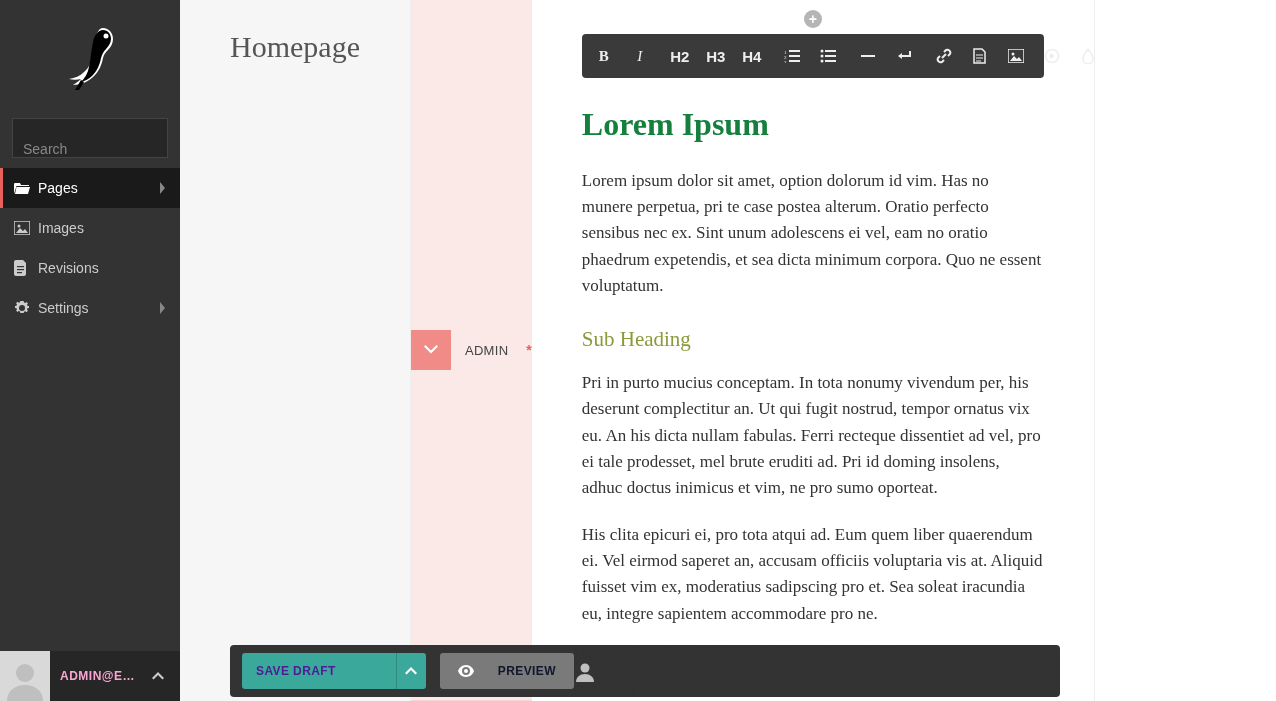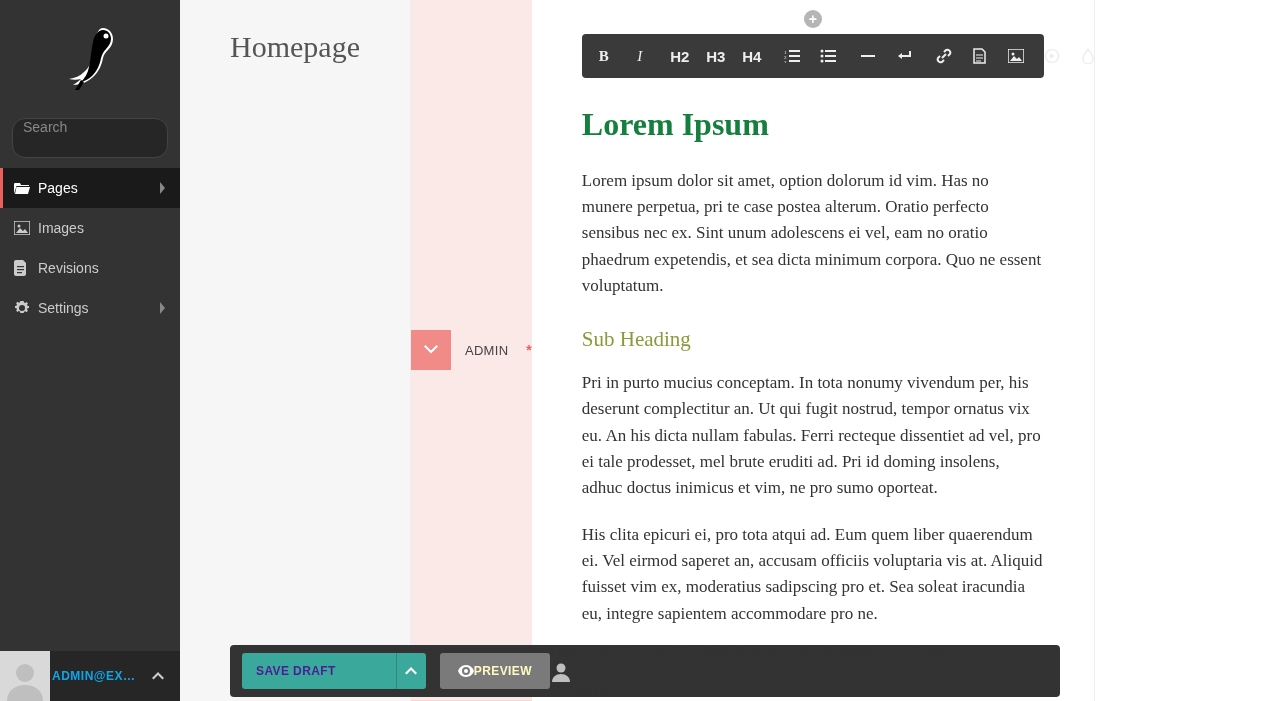--- a/index.html
+++ b/index.html
@@ -2,34 +2,34 @@
 <html><head>
 <meta charset="utf-8">
 <style>
 *{box-sizing:border-box;margin:0;padding:0}
 html,body{height:100%;font-family:"Helvetica Neue",Arial,sans-serif;font-size:14px;color:#333}
 body{display:flex;background:#fff}
 .sidebar{width:180px;background:#333;color:#ccc;display:flex;flex-direction:column;flex-shrink:0}
 .logo-wrap{display:flex;justify-content:center;padding:22px 0 16px}
 .logo-wrap svg{width:54px;height:72px}
 .search-wrap{padding:8px 12px 10px}
-.search{display:flex;align-items:flex-start;background:#262626;border:1px solid #444;border-radius:13px;height:40px}
+.search{display:flex;align-items:flex-end;background:#262626;border:1px solid #444;border-radius:0;height:40px}
 .search input{flex:1;background:transparent;border:0;color:#aaa;font-size:14px;padding:0 10px;outline:none}
 .search input::placeholder{color:#888}
 .search .srch-btn{width:36px;display:flex;justify-content:center;align-items:center;color:#ccc;cursor:pointer}
 .nav{flex:1}
 .nav .item{display:flex;align-items:center;height:40px;padding:16px 14px;color:#ccc;cursor:pointer;font-size:14px}
 .nav .item.active{background:#1a1a1a;color:#fff;border-left:3px solid #e9615d;padding-left:11px}
 .nav .item .ico{width:24px;display:flex;justify-content:flex-start;color:#ccc}
 .nav .item.active .ico{color:#fff}
 .nav .item .lbl{flex:1}
 .nav .item .chev{color:#888}
 .userbar{height:50px;background:#262626;display:flex;align-items:center}
 .userbar .avatar-sq{width:50px;height:50px;background:#d9d9d9;display:flex;align-items:flex-end;justify-content:center;overflow:hidden}
-.userbar .uname{flex:1;padding:0 2px;color:#0ea5e9;font-weight:700;font-size:12px;letter-spacing:.5px;white-space:nowrap;overflow:hidden;text-overflow:ellipsis}
+.userbar .uname{flex:1;padding:0 10px;color:#f9a8d4;font-weight:700;font-size:12px;letter-spacing:.5px;white-space:nowrap;overflow:hidden;text-overflow:ellipsis}
 .userbar .uchev{width:28px;color:#ccc;cursor:pointer}
 
 .main{flex:1;display:flex;flex-direction:column;min-width:0;border-right:1px solid #e6e6e6;margin-right:180px}
 .header{padding:30px 50px 40px;background:#f6f6f6}
 .header h1{font-family:Georgia,"Times New Roman",serif;font-size:30px;font-weight:400;color:#555}
 .body-label-row{display:flex;align-items:center;background:#fbe9e8;border-bottom:1px solid #f6d6d3}
 .body-label-row .collapse{width:40px;height:40px;background:#f08b87;display:flex;align-items:center;justify-content:center;color:#fff;cursor:pointer}
 .body-label-row .blabel{padding:0 14px;font-size:13px;color:#444;letter-spacing:.3px}
 .body-label-row .req{color:#e9615d;font-weight:700;margin-left:4px}
 
@@ -42,21 +42,21 @@
 .toolbar .tb.hbtn{font-family:"Helvetica Neue",Arial,sans-serif;font-weight:700;font-size:15px}
 .toolbar .sep{width:1px;height:22px;background:#5a5a5a;margin:0 2px}
 
 .content{padding:22px 0 0;font-family:Georgia,"Times New Roman",serif;color:#333;line-height:1.55;max-width:830px}
 .content h2{font-size:32px;color:#15803d;font-weight:700;margin-bottom:18px}
 .content p{font-size:17px;margin-bottom:20px;color:#333}
 .content h3{font-size:21px;color:#8a9a3a;font-weight:400;margin:24px 0 14px}
 .btn-split{display:flex;margin-right:14px}
 .btn-split .btn-main{background:#3aa89a;color:#4c1d95;font-weight:700;font-size:12px;letter-spacing:.4px;border:0;height:36px;padding:0 22px;border-radius:3px 0 0 3px;cursor:pointer}
 .btn-split .btn-drop{background:#3aa89a;border-left:1px solid #2e8a7e;border-top:0;border-right:0;border-bottom:0;width:30px;height:36px;border-radius:0 3px 3px 0;display:flex;align-items:center;justify-content:center;color:#fff;cursor:pointer}
-.btn-preview{background:#7a7a7a;color:#fef9c3;border:0;height:36px;padding:0 18px;border-radius:3px;font-weight:700;font-size:12px;letter-spacing:.4px;display:flex;align-items:center;gap:0;cursor:pointer}
+.btn-preview{background:#7a7a7a;color:#0f172a;border:0;height:36px;padding:0 18px;border-radius:3px;font-weight:700;font-size:12px;letter-spacing:.4px;display:flex;align-items:center;gap:24px;cursor:pointer}
 
 svg{display:block}
 </style>
 </head>
 <body>
 
 <aside class="sidebar">
   <div class="logo-wrap">
     <svg viewBox="0 0 54 72">
       <path fill="#fff" d="M40 6c6 0 10 5 10 11 0 4-2 8-5 11-2 2-4 4-5 8-1 6-4 14-10 19-5 5-13 8-20 8 3-2 6-4 8-6-4 1-8 1-12 0 6-1 11-3 15-7 6-5 9-13 9-22 0-4 0-8 2-12 2-5 4-10 8-10z"></path>

